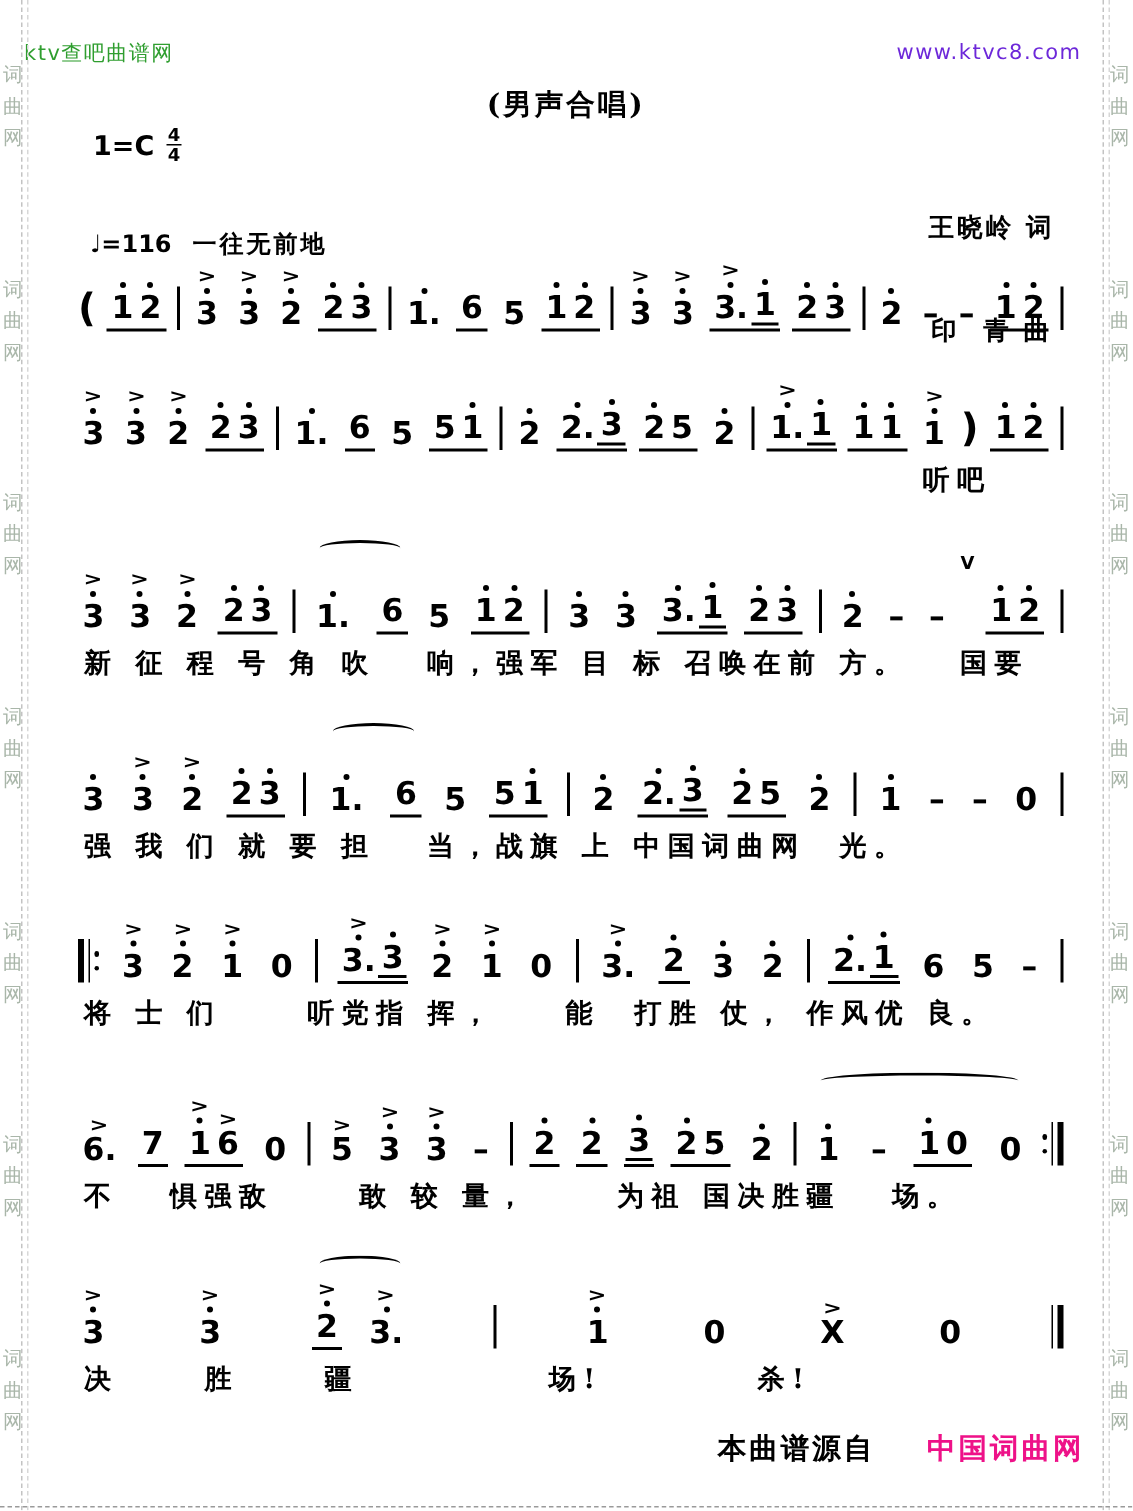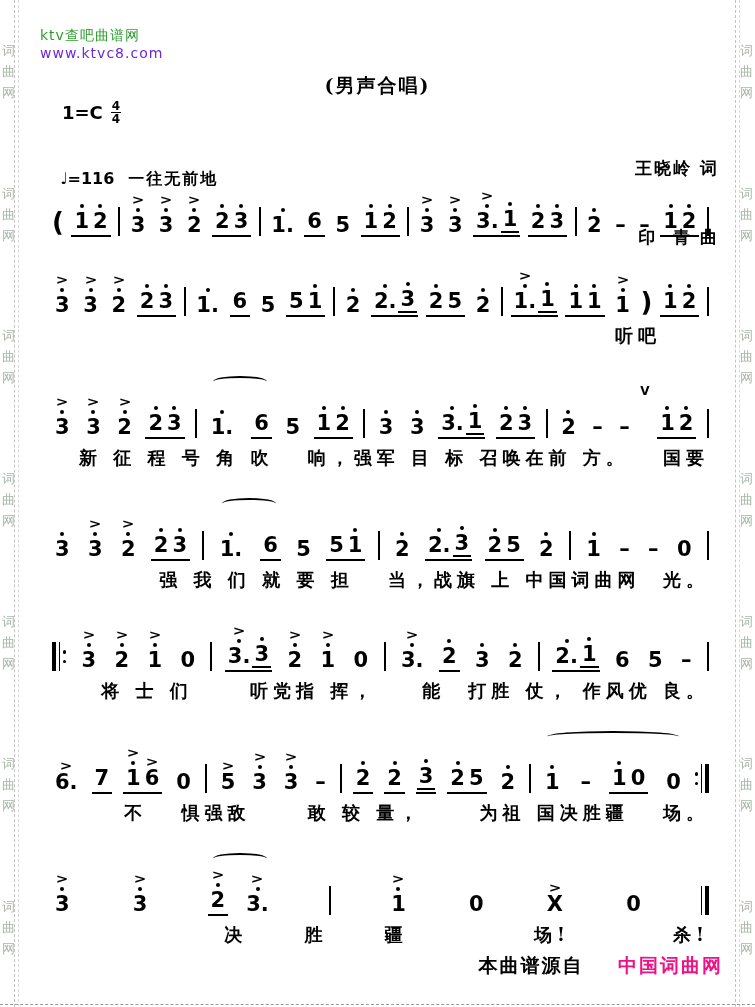--- a/index.html
+++ b/index.html
@@ -8,31 +8,31 @@
   
   .wm-col{position:absolute;top:0;bottom:8px;width:15px;display:flex;flex-direction:column;
           justify-content:space-around;align-items:center;color:#a9b6a9;
           font:13px "DejaVu Serif",serif;}
   .wm-left{left:1px;} .wm-right{right:1px;}
   .wm-grp{display:flex;flex-direction:column;align-items:center;line-height:21px;}
   .vrule{position:absolute;top:0;bottom:0;width:3px;border-left:1px dashed #c3c3c3;border-right:1px dashed #d7d7d7;}
   .vrule-left{left:14px;} .vrule-right{right:15px;}
   .hrule-bottom{position:absolute;left:0;right:0;bottom:2px;border-top:1.5px dashed #9a9a9a;}
   
-  .hdr{display:flex;justify-content:space-between;padding:27px 34px 0 40px;
-       font:14px "DejaVu Sans",sans-serif;letter-spacing:1px;flex-direction:column;}
+  .hdr{display:flex;justify-content:space-between;padding:27px 34px 0 16px;
+       font:14px "DejaVu Sans",sans-serif;letter-spacing:1px;}
   .title{text-align:center;margin-top:15px;font:bold 35px "DejaVu Serif",serif;letter-spacing:20px;text-indent:20px;}
   .subtitle{text-align:center;margin-top:12px;font:bold 19px "DejaVu Serif",serif;letter-spacing:2px;}
   .meta{position:relative;height:74px;}
   .keysig{position:absolute;left:62px;top:2px;font:bold 18px "DejaVu Sans",sans-serif;}
   .frac{display:inline-block;vertical-align:-4px;margin-left:8px;text-align:center;
         font:bold 12px "DejaVu Sans",sans-serif;line-height:10px;}
   .frac .top{display:block;border-bottom:1.5px solid #000;padding:0 1px 1px;}
   .frac .bot{display:block;padding-top:1px;}
-  .credits{position:absolute;right:36px;top:12px;text-align:right;
+  .credits{position:absolute;right:52px;top:12px;text-align:center;
            font:bold 17px "DejaVu Serif",serif;line-height:23px;letter-spacing:2px;white-space:pre;margin-left:32px;}
   .tempo{position:absolute;left:60px;top:42px;font:bold 16px "DejaVu Sans",sans-serif;margin-top:28px;}
   .tempo .expr{margin-left:14px;font-family:"DejaVu Serif",serif;letter-spacing:2px;}
   
   .score{margin:12px 46px 0 52px;}
   .line{margin-bottom:28px;}
   .m-row{display:flex;justify-content:space-between;align-items:flex-end;}
   .grp{display:inline-flex;align-items:flex-end;padding:0 1px;}
   .grp.ul{border-bottom:2.2px solid #000;padding-bottom:2px;}
   .note{display:inline-flex;flex-direction:column;align-items:center;padding:0 2px;}
@@ -45,21 +45,21 @@
   .bthin{width:2px;height:29px;background:#000;}
   .bthin2{width:1.5px;height:29px;background:#000;}
   .bthick{width:4px;height:29px;background:#000;}
   .rdots{display:flex;flex-direction:column;gap:6px;}
   .dot{width:3.5px;height:3.5px;border-radius:50%;background:#000;}
   .paren{font:bold 26px "DejaVu Sans",sans-serif;align-self:flex-end;line-height:26px;margin-bottom:2px;}
   .breath{align-self:flex-start;font:bold 12px "DejaVu Sans",sans-serif;transform:translateY(8px);margin:0 -3px;}
   .slurwrap{display:inline-flex;flex-direction:column;}
   .slur{height:9px;border-top:2.5px solid #000;border-radius:50%;margin:0 5px 2px;}
   .swrow{display:inline-flex;align-items:flex-end;justify-content:space-between;gap:15px;}
-  .ly-row{margin-top:7px;font:bold 18px "DejaVu Serif",serif;letter-spacing:5px;white-space:pre;padding-left:4px;text-align:right;}
+  .ly-row{margin-top:7px;font:bold 18px "DejaVu Serif",serif;letter-spacing:5px;white-space:pre;padding-left:4px;}
   .ly-right{text-align:right;padding-right:48px;}
   
   .footer{position:absolute;right:32px;bottom:28px;font:bold 19px "DejaVu Serif",serif;letter-spacing:2px;margin-top:32px;}
 </style>
 </head>
 <body>
 
 <div class="page">
 
   <div class="wm-col wm-left" id="wm-left">

